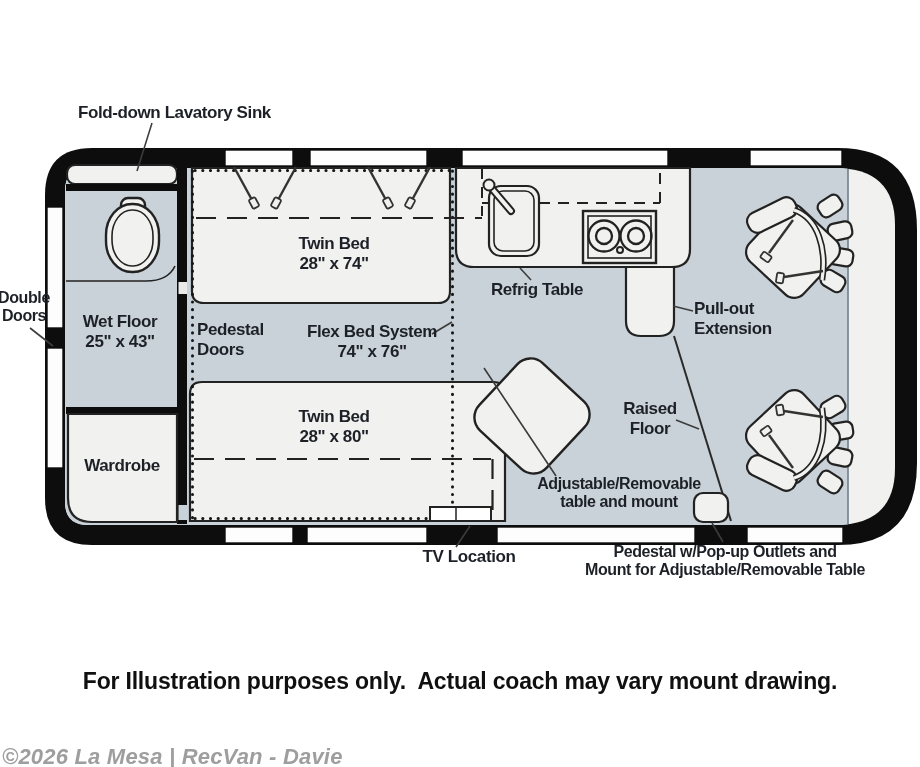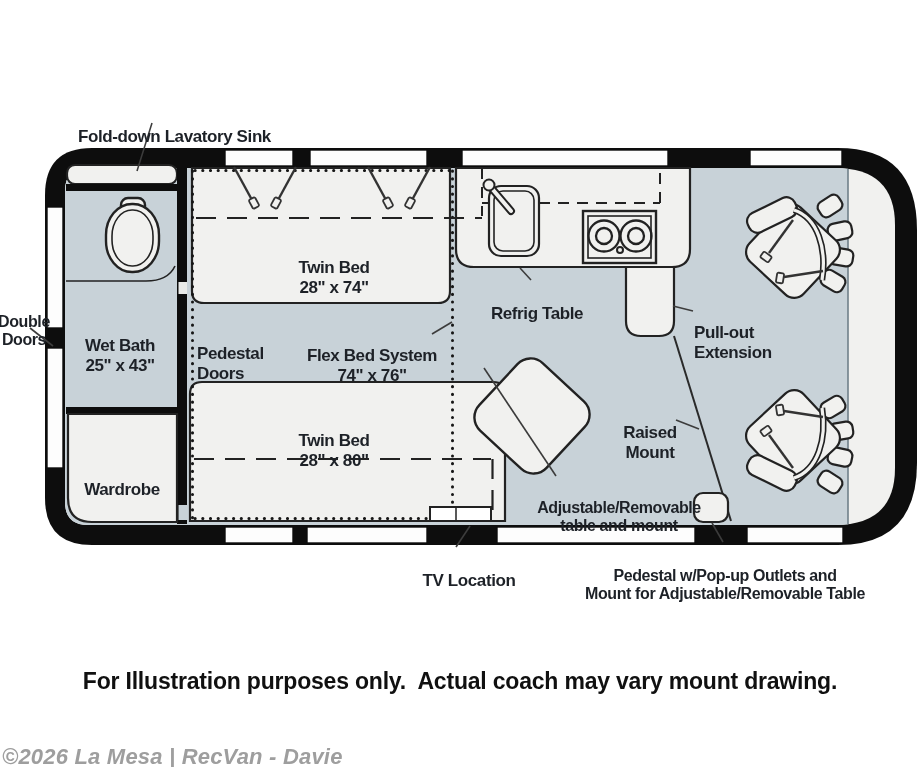--- a/index.html
+++ b/index.html
@@ -4,21 +4,21 @@
 <style>
   :root{
     --wall:#0d0d0d; --floor:#c8d2d8; --room:#f1f1ef; --outline:#222222;
     --label:#1d2127; --wm:#9e9e9e; --paper:#ffffff;
   }
   html,body{margin:0;padding:0;background:#fff;}
   .stage{position:relative;width:920px;height:767px;background:var(--paper);
          font-family:"Liberation Sans",sans-serif;overflow:hidden;}
   .plan-svg{position:absolute;left:0;top:0;}
   .lbl{position:absolute;font-weight:700;font-size:17px;letter-spacing:-0.4px;
-       color:var(--label);line-height:1.15;text-align:center;white-space:nowrap;z-index:5;margin-top:24px;}
+       color:var(--label);line-height:1.15;text-align:center;white-space:nowrap;z-index:5;}
   .cx{transform:translateX(-50%);}
   .la{text-align:left;}
   .sm{font-size:16px;}
   .footer{position:absolute;left:0;right:0;top:668px;text-align:center;font-weight:700;
           font-size:23px;letter-spacing:-0.2px;color:#101010;white-space:pre;z-index:5;}
   .watermark{position:absolute;left:2px;top:744px;font-weight:700;font-style:italic;
              font-size:22px;letter-spacing:0.2px;color:var(--wm);z-index:5;}
   
   .wall{fill:var(--wall);}
   .intfill{fill:var(--room);}
@@ -178,21 +178,21 @@
   <div class="lbl la" style="left:78px;top:103px">
     <div>Fold-down Lavatory Sink</div>
   </div>
 
   <div class="lbl cx sm" style="left:24px;top:289px">
     <div>Double</div>
     <div>Doors</div>
   </div>
 
   <div class="lbl cx" style="left:120px;top:312px">
-    <div>Wet Bath</div>
+    <div>Wet Floor</div>
     <div>25" x 43"</div>
   </div>
 
   <div class="lbl cx" style="left:122px;top:456px">
     <div>Wardrobe</div>
   </div>
 
   <div class="lbl la" style="left:197px;top:320px">
     <div>Pedestal</div>
     <div>Doors</div>
@@ -217,21 +217,21 @@
     <div>Refrig Table</div>
   </div>
 
   <div class="lbl la" style="left:694px;top:299px">
     <div>Pull-out</div>
     <div>Extension</div>
   </div>
 
   <div class="lbl cx" style="left:650px;top:399px">
     <div>Raised</div>
-    <div>Mount</div>
+    <div>Floor</div>
   </div>
 
   <div class="lbl cx sm" style="left:619px;top:475px">
     <div>Adjustable/Removable</div>
     <div>table and mount</div>
   </div>
 
   <div class="lbl cx" style="left:469px;top:547px">
     <div>TV Location</div>
   </div>

